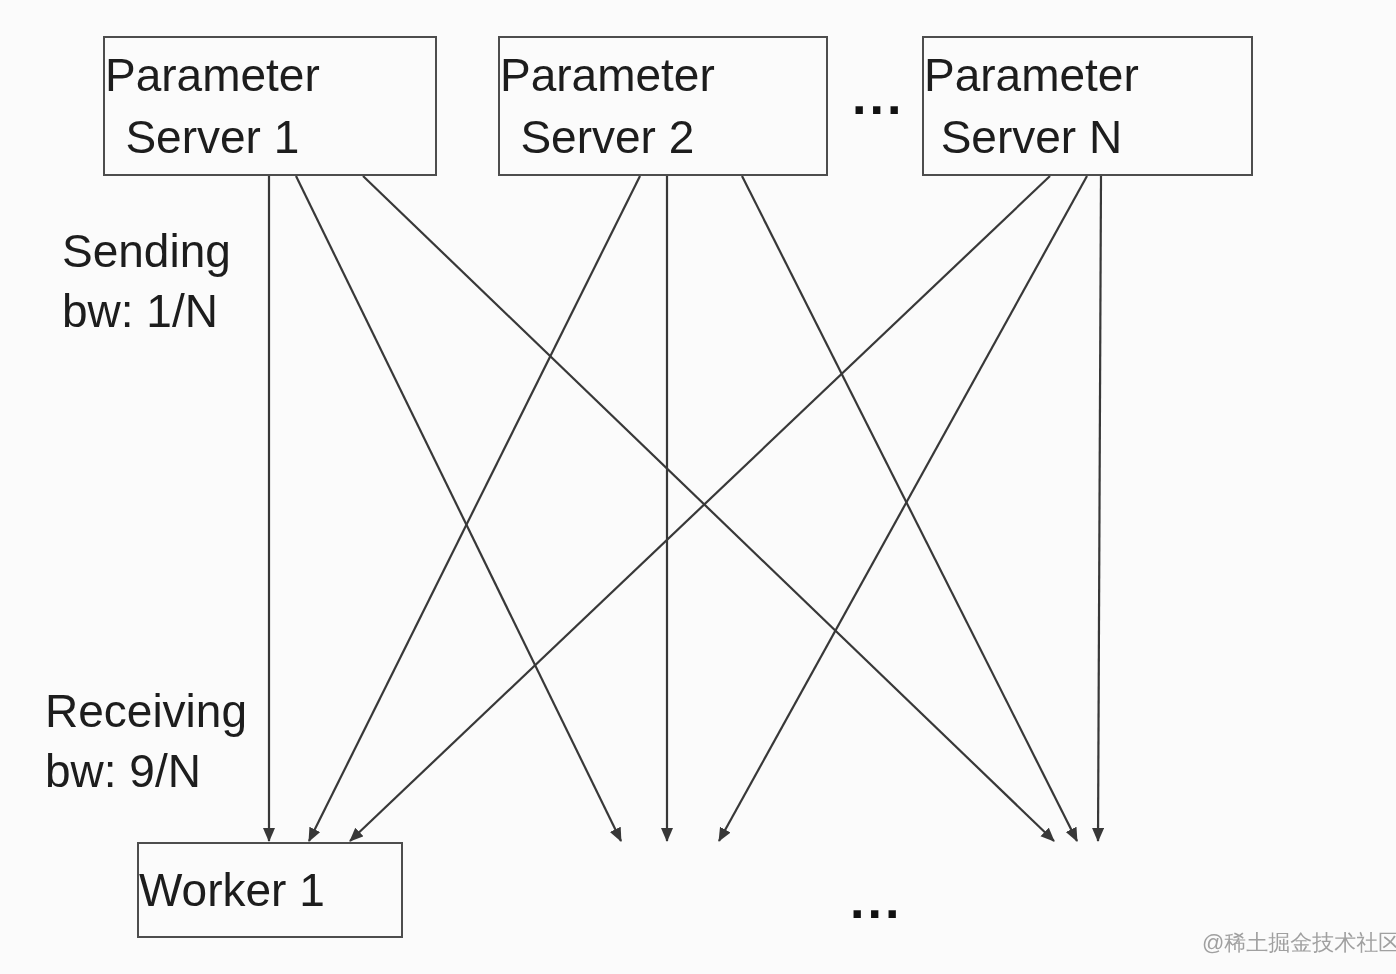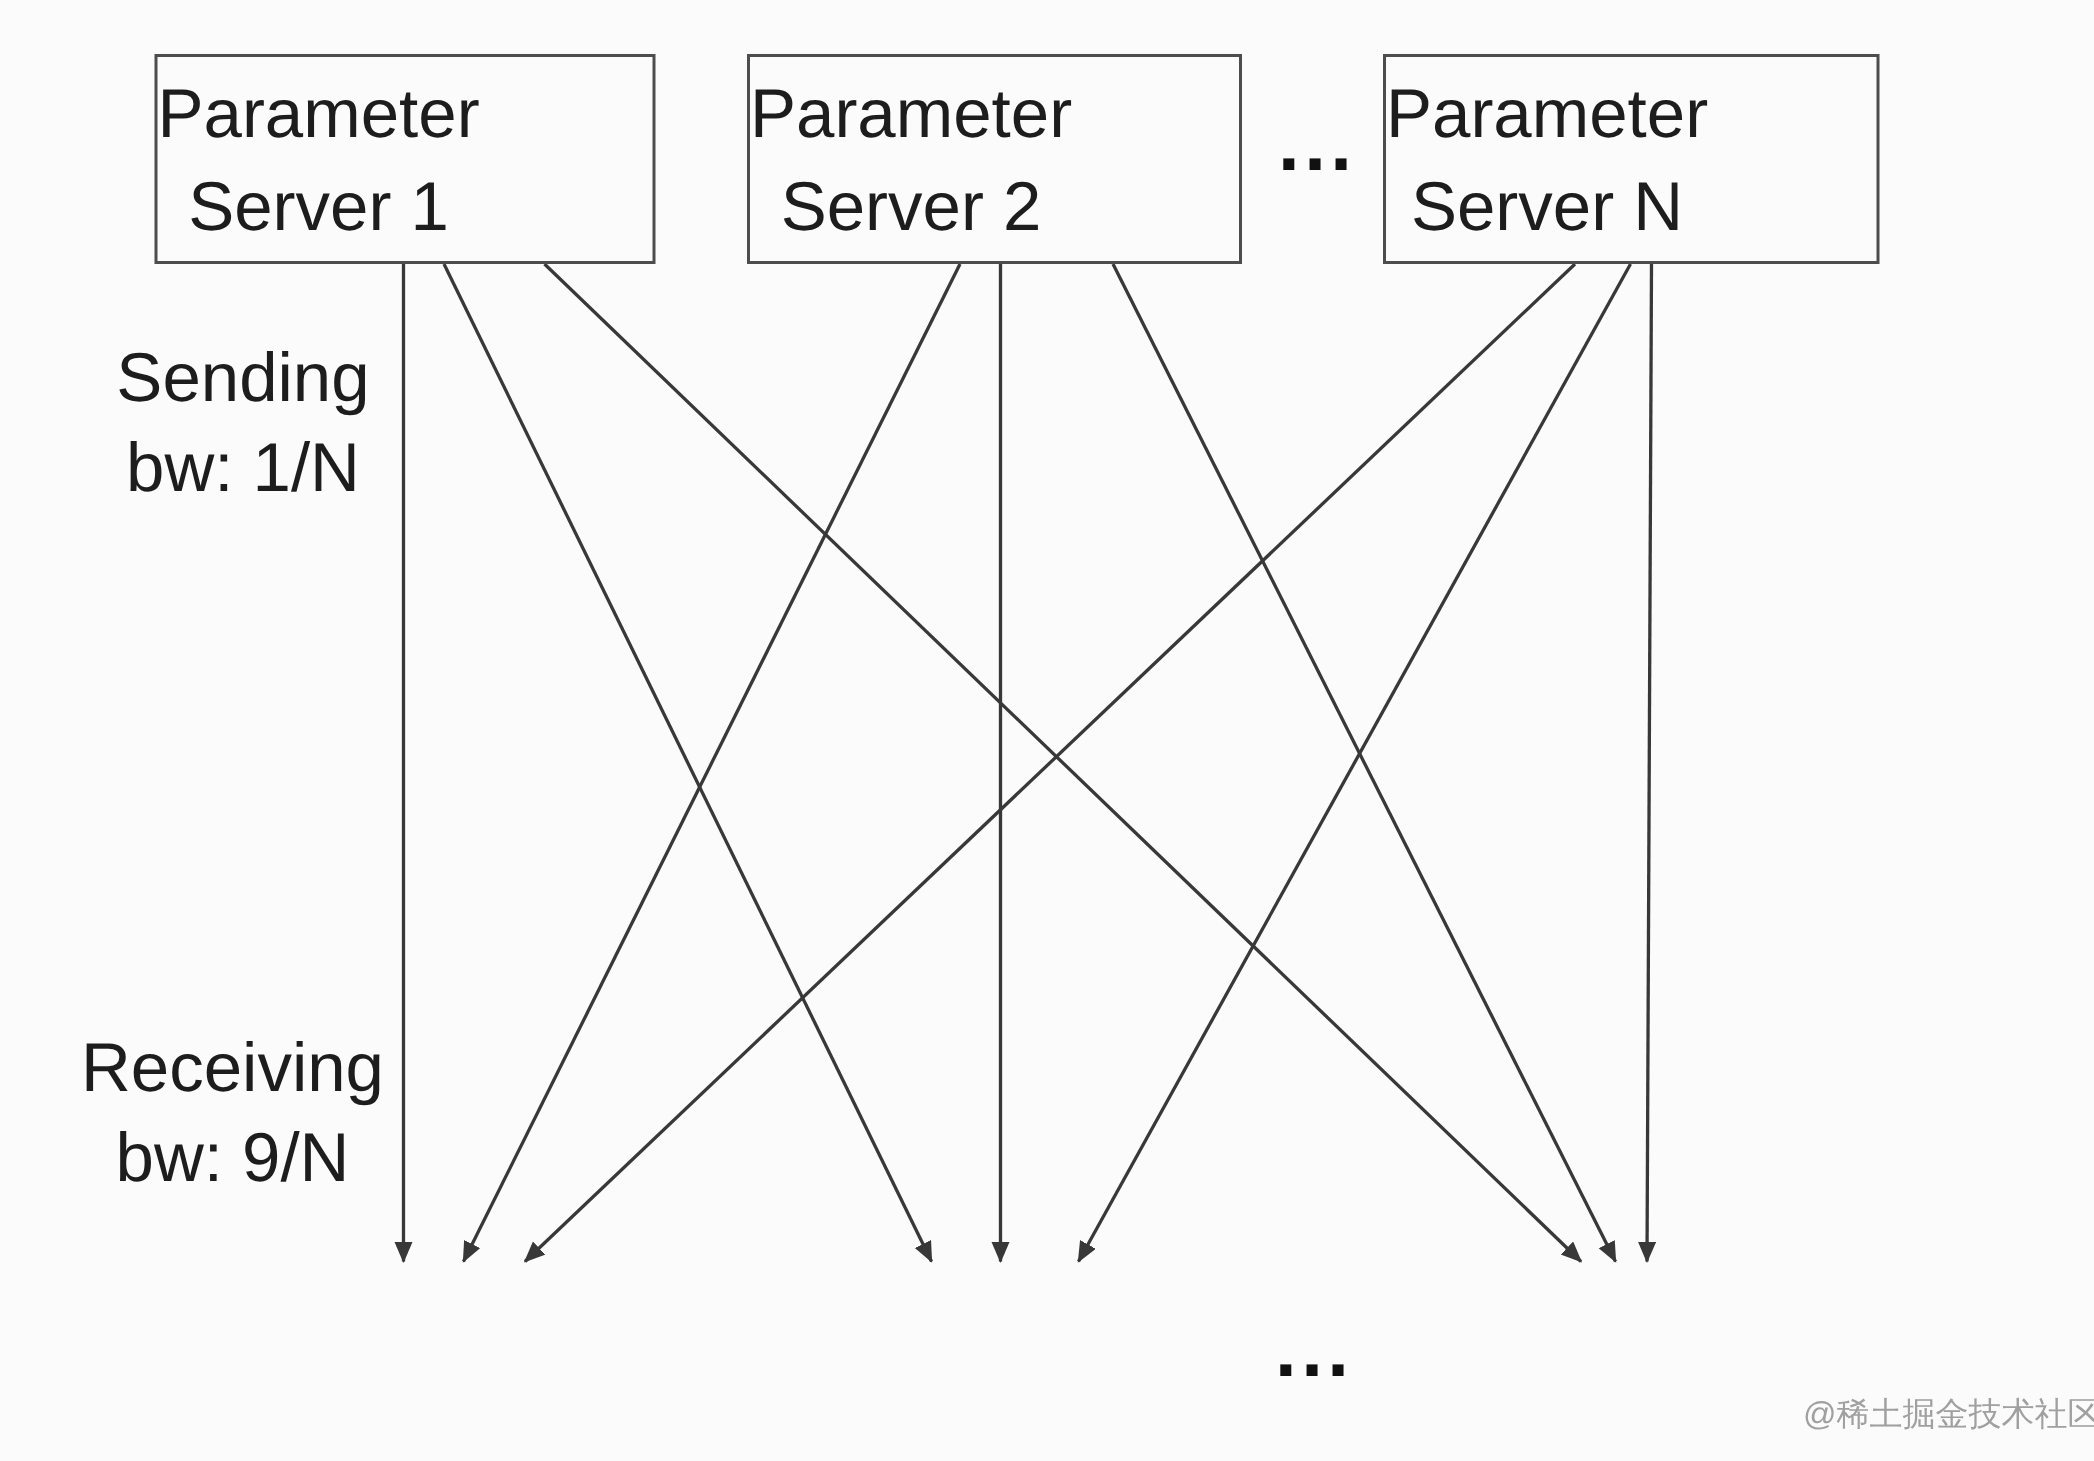--- a/index.html
+++ b/index.html
@@ -53,21 +53,21 @@
     line-height:1;
     color:#111;
   }
   .ellipsis-top{left:852px;top:70px;}
   .ellipsis-bottom{left:850px;top:874px;}
   .annotation{
     position:absolute;
     white-space:pre-line;
     font-size:46px;
     line-height:1.3;
-    text-align:center;
+    text-align:left;
     color:var(--text);
   }
   .annotation-sending{left:62px;top:222px;width:200px;}
   .annotation-receiving{left:45px;top:682px;width:220px;}
   .watermark{
     position:absolute;
     left:1202px;
     top:928px;
     font-size:22px;
     color:var(--watermark);
@@ -110,17 +110,20 @@
   <div class="box node-server-n">
     <span class="box-label">Parameter
 Server N</span>
   </div>
 
   <div class="annotation annotation-sending">Sending
 bw: 1/N</div>
   <div class="annotation annotation-receiving">Receiving
 bw: 9/N</div>
 
+  <div class="box node-worker-1">
+    <span class="box-label">Worker 1</span>
+  </div>
   <div class="ellipsis ellipsis-bottom">...</div>
 
   <div class="watermark">@稀土掘金技术社区</div>
 
 </div>
 
 </body></html>

